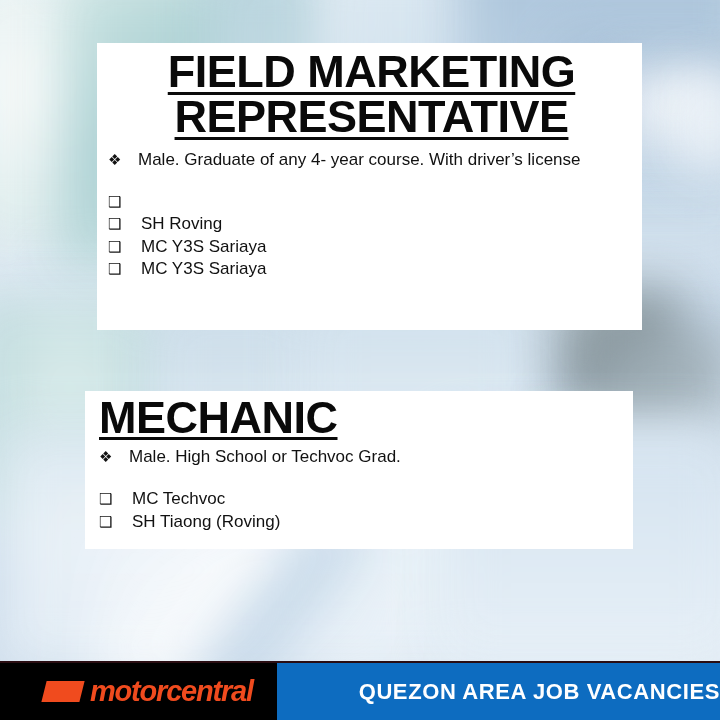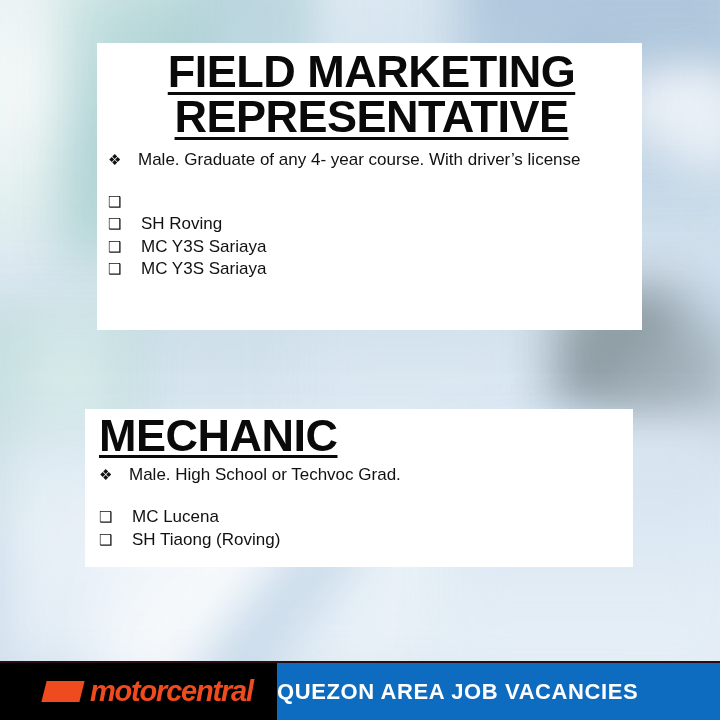--- a/index.html
+++ b/index.html
@@ -60,21 +60,21 @@
   .b16{ left:440px;  top:430px;  width:300px; height:230px;
         background:linear-gradient(180deg,#d3e2ef 0%, #e7f0f7 100%); }
 
   
   .panel {
     position:absolute;
     background:#ffffff;
     z-index:3;
   }
   #panel-primary  { left:97px; top:43px;  width:545px; height:287px; }
-  #panel-secondary{ left:85px; top:409px; width:548px; height:158px; }
+  #panel-secondary{ left:85px; top:391px; width:548px; height:158px; }
 
   
   .headline {
     font-weight:bold;
     color:#0a0a0a;
     letter-spacing:-0.5px;
     line-height:1.0;
     white-space:nowrap;
   }
   #panel-primary .headline-block {
@@ -169,21 +169,21 @@
     font-size:29px;
     letter-spacing:-1.2px;
     line-height:1;
     font-family:"Liberation Sans", sans-serif;
   }
   #footer-tagline {
     flex:1 1 auto; height:100%;
     background:#0d6cc0;
     display:flex;
     align-items:center;
-    justify-content:flex-start;
+    justify-content:flex-end;
     border-top:2px solid #2a0d12;
   }
   #tagline-text {
     color:#ffffff;
     font-weight:bold;
     font-size:22px;
     letter-spacing:0.6px;
   }
 </style>
 </head>
@@ -244,21 +244,21 @@
       <span class="headline">MECHANIC</span>
     </div>
     <div class="body-block">
       <div class="req-row">
         <span class="bullet-diamond">❖</span>
         <span class="req-text">Male. High School or Techvoc Grad.</span>
       </div>
       <div class="loc-list">
         <div class="loc-row">
           <span class="bullet-square">❑</span>
-          <span>MC Lucena</span>
+          <span>MC Techvoc</span>
         </div>
         <div class="loc-row">
           <span class="bullet-square">❑</span>
           <span>SH Tiaong (Roving)</span>
         </div>
       </div>
     </div>
   </div>
 
   <div id="footer-bar">

